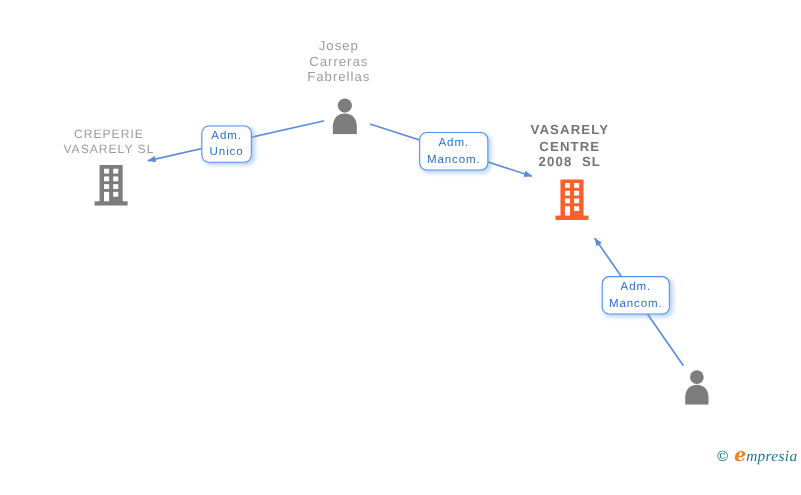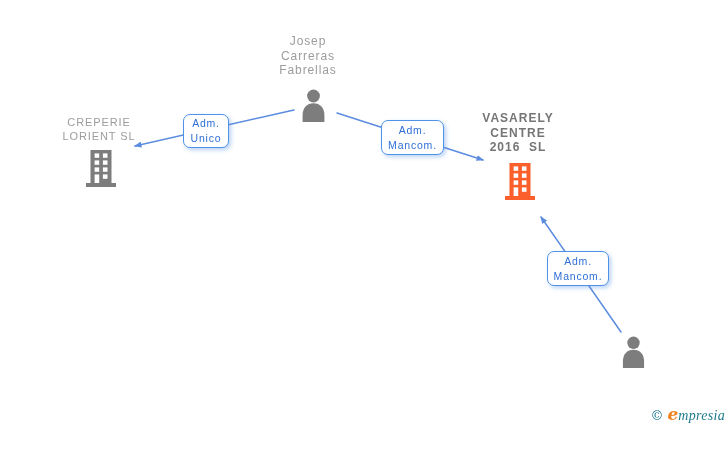--- a/index.html
+++ b/index.html
@@ -79,39 +79,39 @@
 
   <div class="node-label" style="left:238px; top:34px; width:140px;">Josep
 Carreras
 Fabrellas</div>
   <svg class="node-icon" style="left:297px; top:89px;" width="33" height="33" viewBox="0 0 33 33">
     <circle cx="16.5" cy="7" r="6.4" fill="#7d7d7d"></circle>
     <path d="M16.5 14.2 C9.8 14.2 5.6 19 5.6 26 L5.6 33 L27.4 33 L27.4 26 C27.4 19 23.2 14.2 16.5 14.2 Z" fill="#7d7d7d"></path>
   </svg>
 
   <div class="node-label small" style="left:29px; top:116px; width:140px;">CREPERIE
-LORIENT SL</div>
+VASARELY SL</div>
   <svg class="node-icon" style="left:84px; top:150px;" width="34" height="37" viewBox="0 0 34 37">
     <rect x="6.5" y="0" width="21" height="34" fill="#7d7d7d"></rect>
     <rect x="2" y="33" width="30" height="4" fill="#7d7d7d"></rect>
     <g fill="#ffffff">
       <rect x="10.6" y="3.4" width="4.6" height="4.4"></rect>
         <rect x="18.9" y="3.4" width="4.6" height="4.4"></rect>
       <rect x="10.6" y="10.4" width="4.6" height="4.4"></rect>
         <rect x="18.9" y="10.4" width="4.6" height="4.4"></rect>
       <rect x="10.6" y="17.4" width="4.6" height="4.4"></rect>
         <rect x="18.9" y="17.4" width="4.6" height="4.4"></rect>
       <rect x="18.9" y="24.4" width="4.6" height="4.4"></rect>
       <rect x="10.6" y="24.4" width="4.6" height="8.6"></rect>
     </g>
   </svg>
 
   <div class="node-label highlight" style="left:448px; top:111px; width:140px;">VASARELY
 CENTRE
-2016  SL</div>
+2008  SL</div>
   <svg class="node-icon" style="left:503px; top:163px;" width="34" height="37" viewBox="0 0 34 37">
     <rect x="6.5" y="0" width="21" height="34" fill="#fa5f2c"></rect>
     <rect x="2" y="33" width="30" height="4" fill="#fa5f2c"></rect>
     <g fill="#ffffff">
       <rect x="10.6" y="3.4" width="4.6" height="4.4"></rect>
         <rect x="18.9" y="3.4" width="4.6" height="4.4"></rect>
       <rect x="10.6" y="10.4" width="4.6" height="4.4"></rect>
         <rect x="18.9" y="10.4" width="4.6" height="4.4"></rect>
       <rect x="10.6" y="17.4" width="4.6" height="4.4"></rect>
         <rect x="18.9" y="17.4" width="4.6" height="4.4"></rect>

